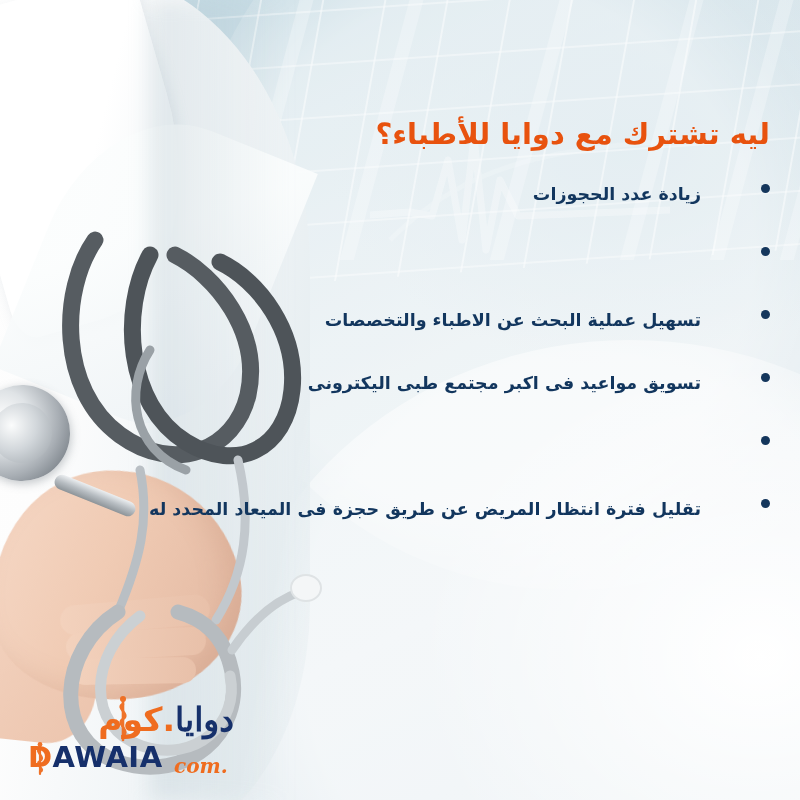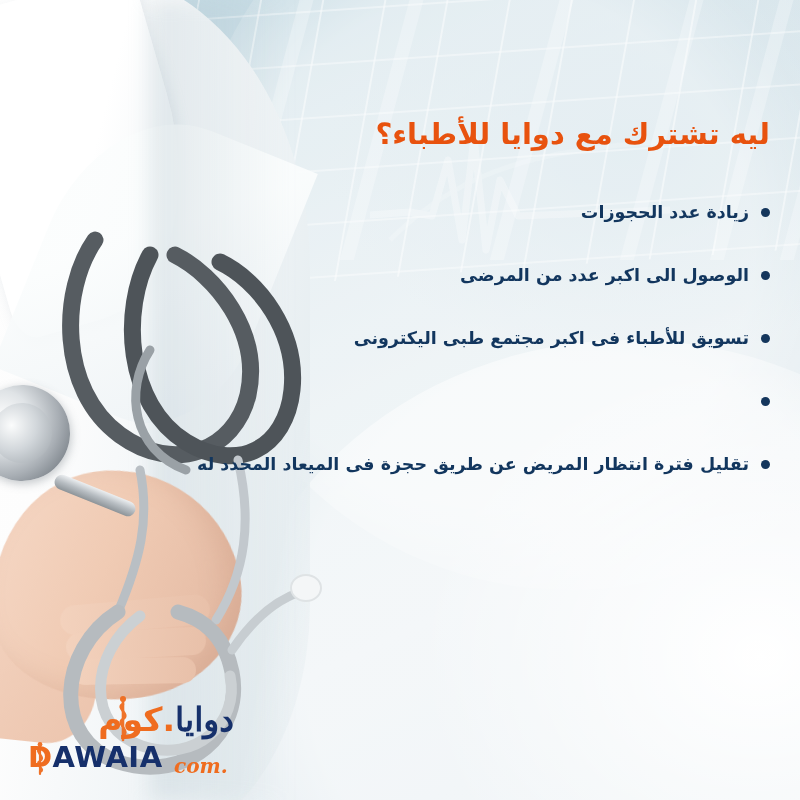--- a/index.html
+++ b/index.html
@@ -123,23 +123,24 @@
     color:#e8520e;
     text-align:right;direction:rtl;
     white-space:nowrap;
   }
   .bullets{
     position:absolute;right:30px;top:184px;width:700px;
     direction:rtl;text-align:right;
     list-style:none;margin:0;padding:0;
   }
   .bullets li{
-    display:flex;align-items:center;justify-content:flex-start;
+    display:flex;justify-content:flex-start;
     margin:0 0 6px 0;
     height:57px;
+    gap:48px;
   }
   .dot{
     flex:0 0 auto;width:9px;height:9px;border-radius:50%;
     background:#14365c;margin-left:12px;
   }
   .btxt{
     font-size:17.5px;font-weight:bold;color:#12365e;
     line-height:1.2;white-space:nowrap;
   }
 
@@ -221,25 +222,28 @@
 
   <h1 class="title">ليه تشترك مع دوايا للأطباء؟</h1>
 
   <ul class="bullets">
     <li>
       <span class="dot"></span>
       <span class="btxt">زيادة عدد الحجوزات</span>
     </li>
     <li>
       <span class="dot"></span>
-      <span class="btxt">الوصول الى اكبر عدد من المرضى</span>
-    </li>
-    <li>
-      <span class="dot"></span>
-      <span class="btxt">تسويق للأطباء فى اكبر مجتمع طبى اليكترونى</span>
+    </li>
+    <li>
+      <span class="dot"></span>
+      <span class="btxt">تسهيل عملية البحث عن الاطباء والتخصصات</span>
+    </li>
+    <li>
+      <span class="dot"></span>
+      <span class="btxt">تسويق مواعيد فى اكبر مجتمع طبى اليكترونى</span>
     </li>
     <li>
       <span class="dot"></span>
     </li>
     <li>
       <span class="dot"></span>
       <span class="btxt">تقليل فترة انتظار المريض عن طريق حجزة فى الميعاد المحدد له</span>
     </li>
   </ul>
 

